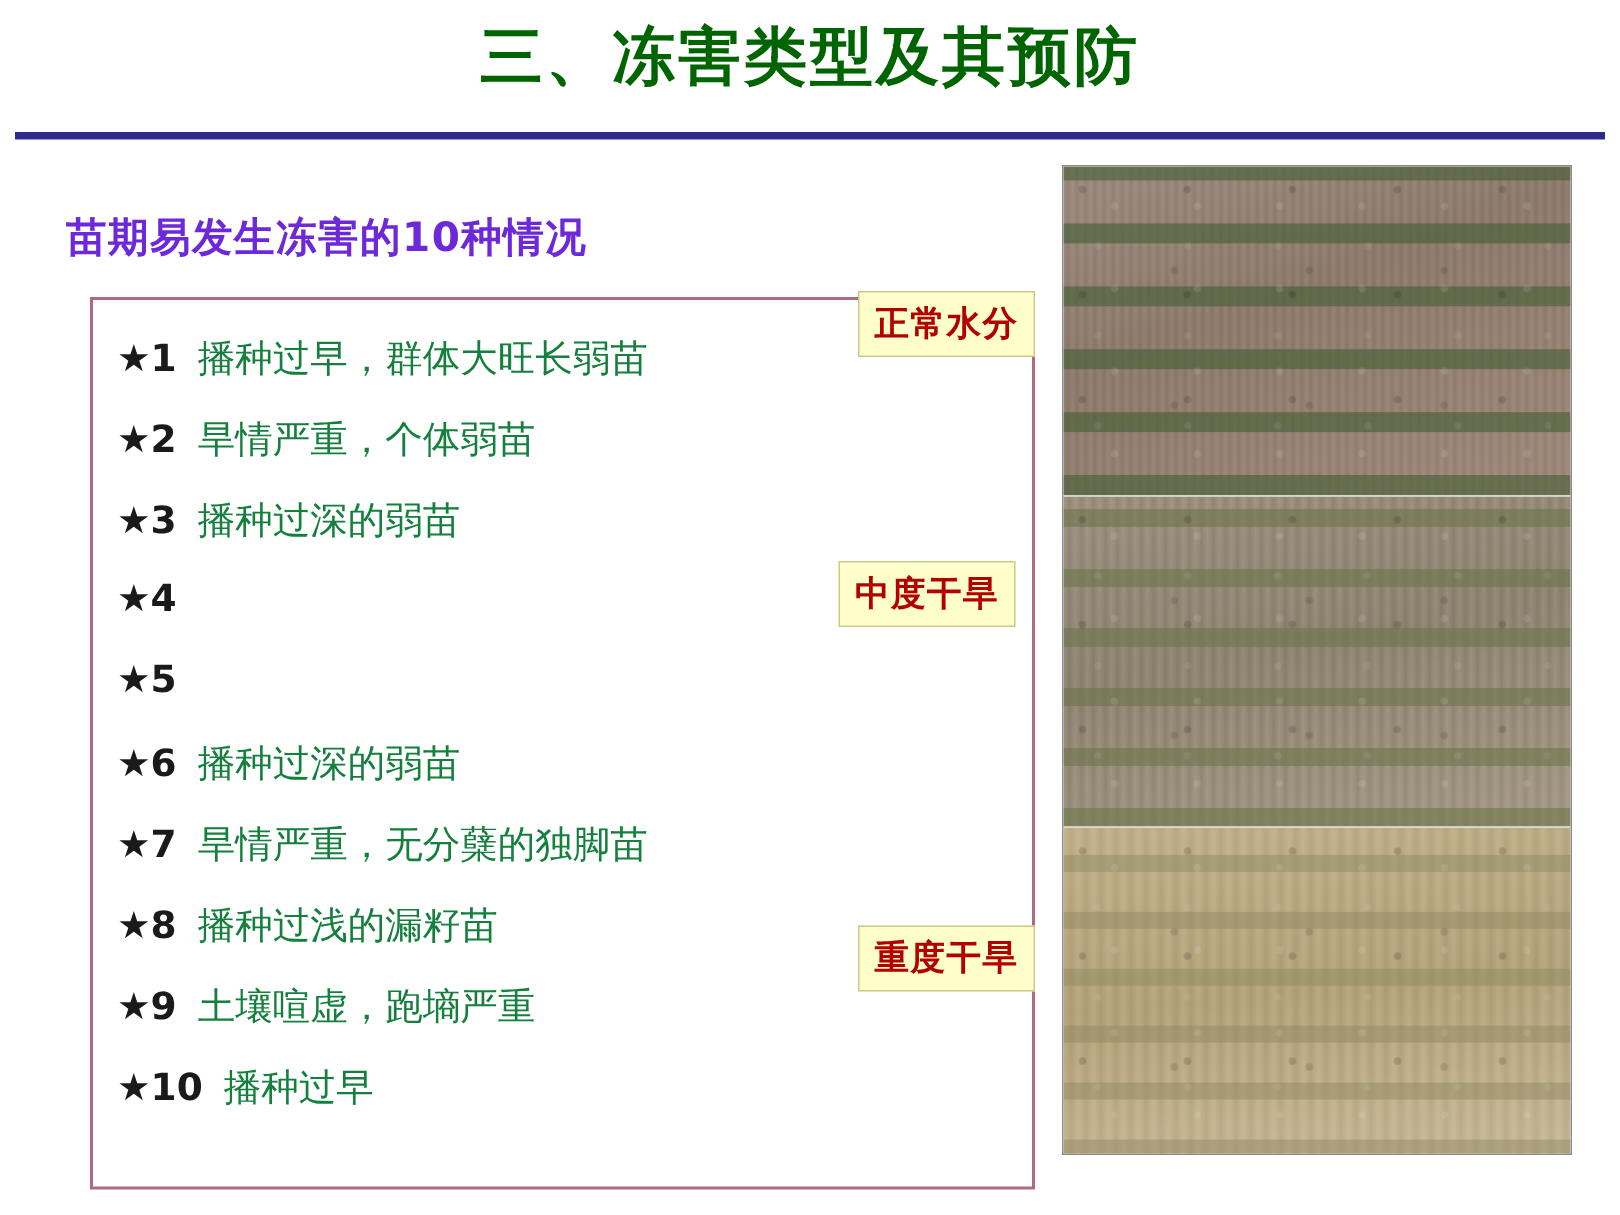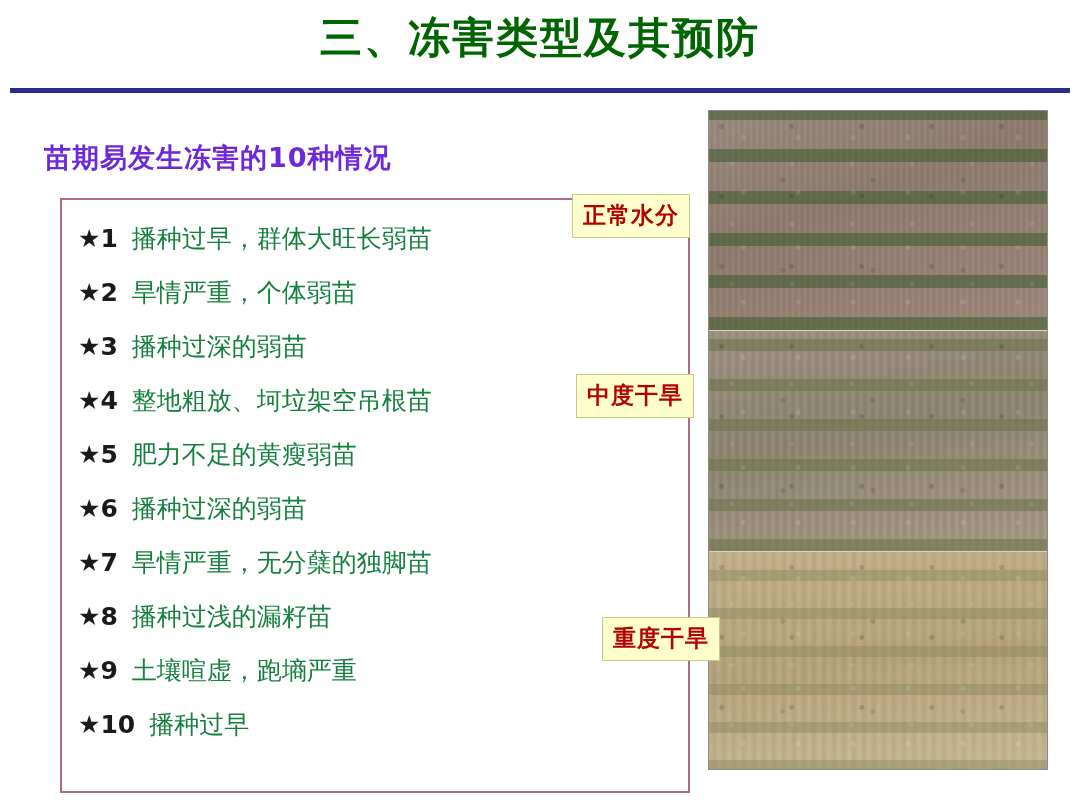--- a/index.html
+++ b/index.html
@@ -159,22 +159,22 @@
     border: 1px solid #c9c98a;
     font-family: "DejaVu Sans", sans-serif;
     font-weight: bold;
     font-size: 23px;
     color: #b30000;
     padding: 5px 10px 6px 10px;
     white-space: nowrap;
     letter-spacing: 1px;
   }
   #label-normal { left: 572px; top: 194px; }
-  #label-moderate { left: 576px; top: 374px; }
-  #label-severe { left: 572px; top: 617px; margin-left: 30px; }
+  #label-moderate { left: 559px; top: 374px; }
+  #label-severe { left: 572px; top: 617px; }
 </style>
 </head>
 <body>
 
 <div id="slide">
 
   <div class="title">三、冻害类型及其预防</div>
   <div class="title-rule"></div>
 
   <div class="subhead">苗期易发生冻害的10种情况</div>
@@ -189,25 +189,23 @@
     <div class="list-item">
       <span class="num">★2</span>
       <span class="txt">旱情严重，个体弱苗</span>
     </div>
     <div class="list-item">
       <span class="num">★3</span>
       <span class="txt">播种过深的弱苗</span>
     </div>
     <div class="list-item">
       <span class="num">★4</span>
-      <span class="txt">整地粗放、坷垃架空吊根苗</span>
     </div>
     <div class="list-item">
       <span class="num">★5</span>
-      <span class="txt">肥力不足的黄瘦弱苗</span>
     </div>
     <div class="list-item">
       <span class="num">★6</span>
       <span class="txt">播种过深的弱苗</span>
     </div>
     <div class="list-item">
       <span class="num">★7</span>
       <span class="txt">旱情严重，无分蘖的独脚苗</span>
     </div>
     <div class="list-item">

